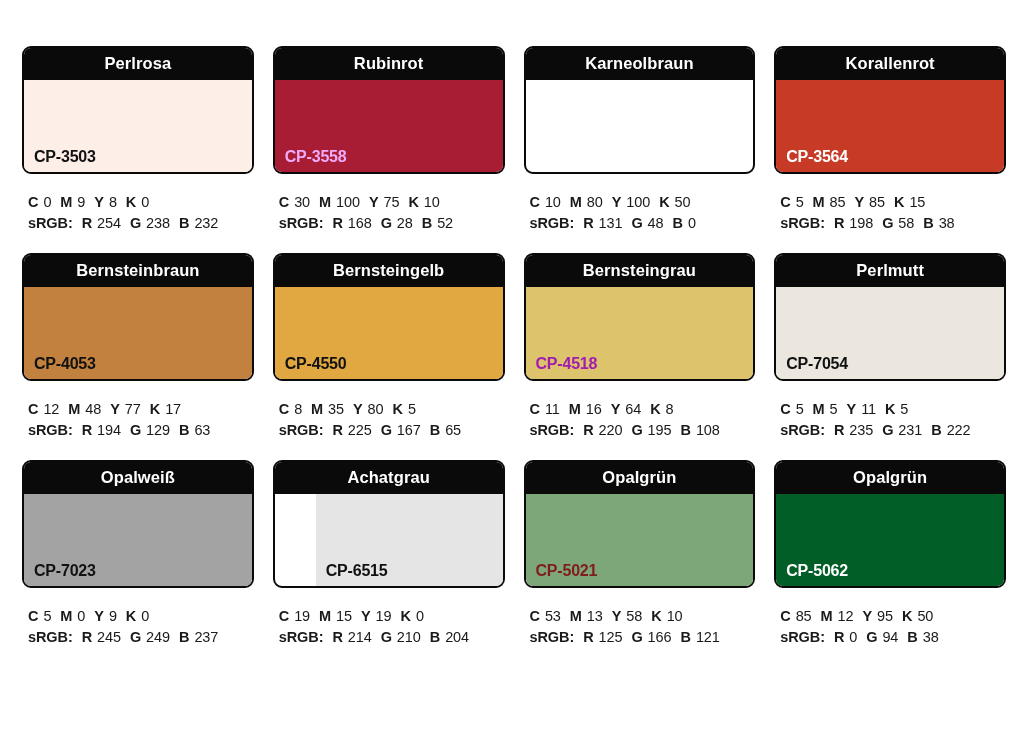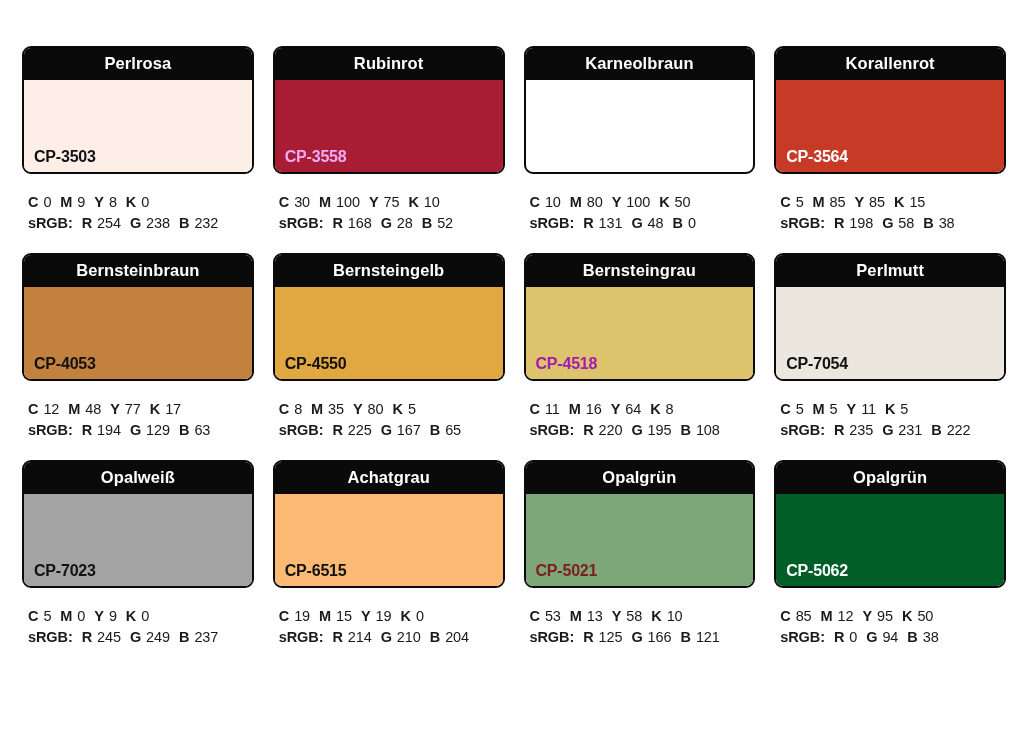--- a/index.html
+++ b/index.html
@@ -241,21 +241,21 @@
         <div class="values">
           <div class="val-line"><span class="k">C</span><span class="sp"></span><span class="v">5</span><span class="gap"></span><span class="k">M</span><span class="sp"></span><span class="v">0</span><span class="gap"></span><span class="k">Y</span><span class="sp"></span><span class="v">9</span><span class="gap"></span><span class="k">K</span><span class="sp"></span><span class="v">0</span></div>
           <div class="val-line"><span class="srgb-label">sRGB:</span><span class="gap"></span><span class="k">R</span><span class="sp"></span><span class="v">245</span><span class="gap"></span><span class="k">G</span><span class="sp"></span><span class="v">249</span><span class="gap"></span><span class="k">B</span><span class="sp"></span><span class="v">237</span></div>
         </div>
       </div>
       <div class="swatch-card-wrap">
         <div class="card">
           <div class="card-header">
             <span class="card-title">Achatgrau</span>
           </div>
-          <div class="card-body" style="background: #fdba74;">
+          <div class="card-body" style="background: #e5e5e5; margin-left: 41px;">
             <div class="card-code" style="color: rgb(17, 17, 17);">CP-6515</div>
           </div>
         </div>
         <div class="values">
           <div class="val-line"><span class="k">C</span><span class="sp"></span><span class="v">19</span><span class="gap"></span><span class="k">M</span><span class="sp"></span><span class="v">15</span><span class="gap"></span><span class="k">Y</span><span class="sp"></span><span class="v">19</span><span class="gap"></span><span class="k">K</span><span class="sp"></span><span class="v">0</span></div>
           <div class="val-line"><span class="srgb-label">sRGB:</span><span class="gap"></span><span class="k">R</span><span class="sp"></span><span class="v">214</span><span class="gap"></span><span class="k">G</span><span class="sp"></span><span class="v">210</span><span class="gap"></span><span class="k">B</span><span class="sp"></span><span class="v">204</span></div>
         </div>
       </div>
       <div class="swatch-card-wrap">
         <div class="card">

